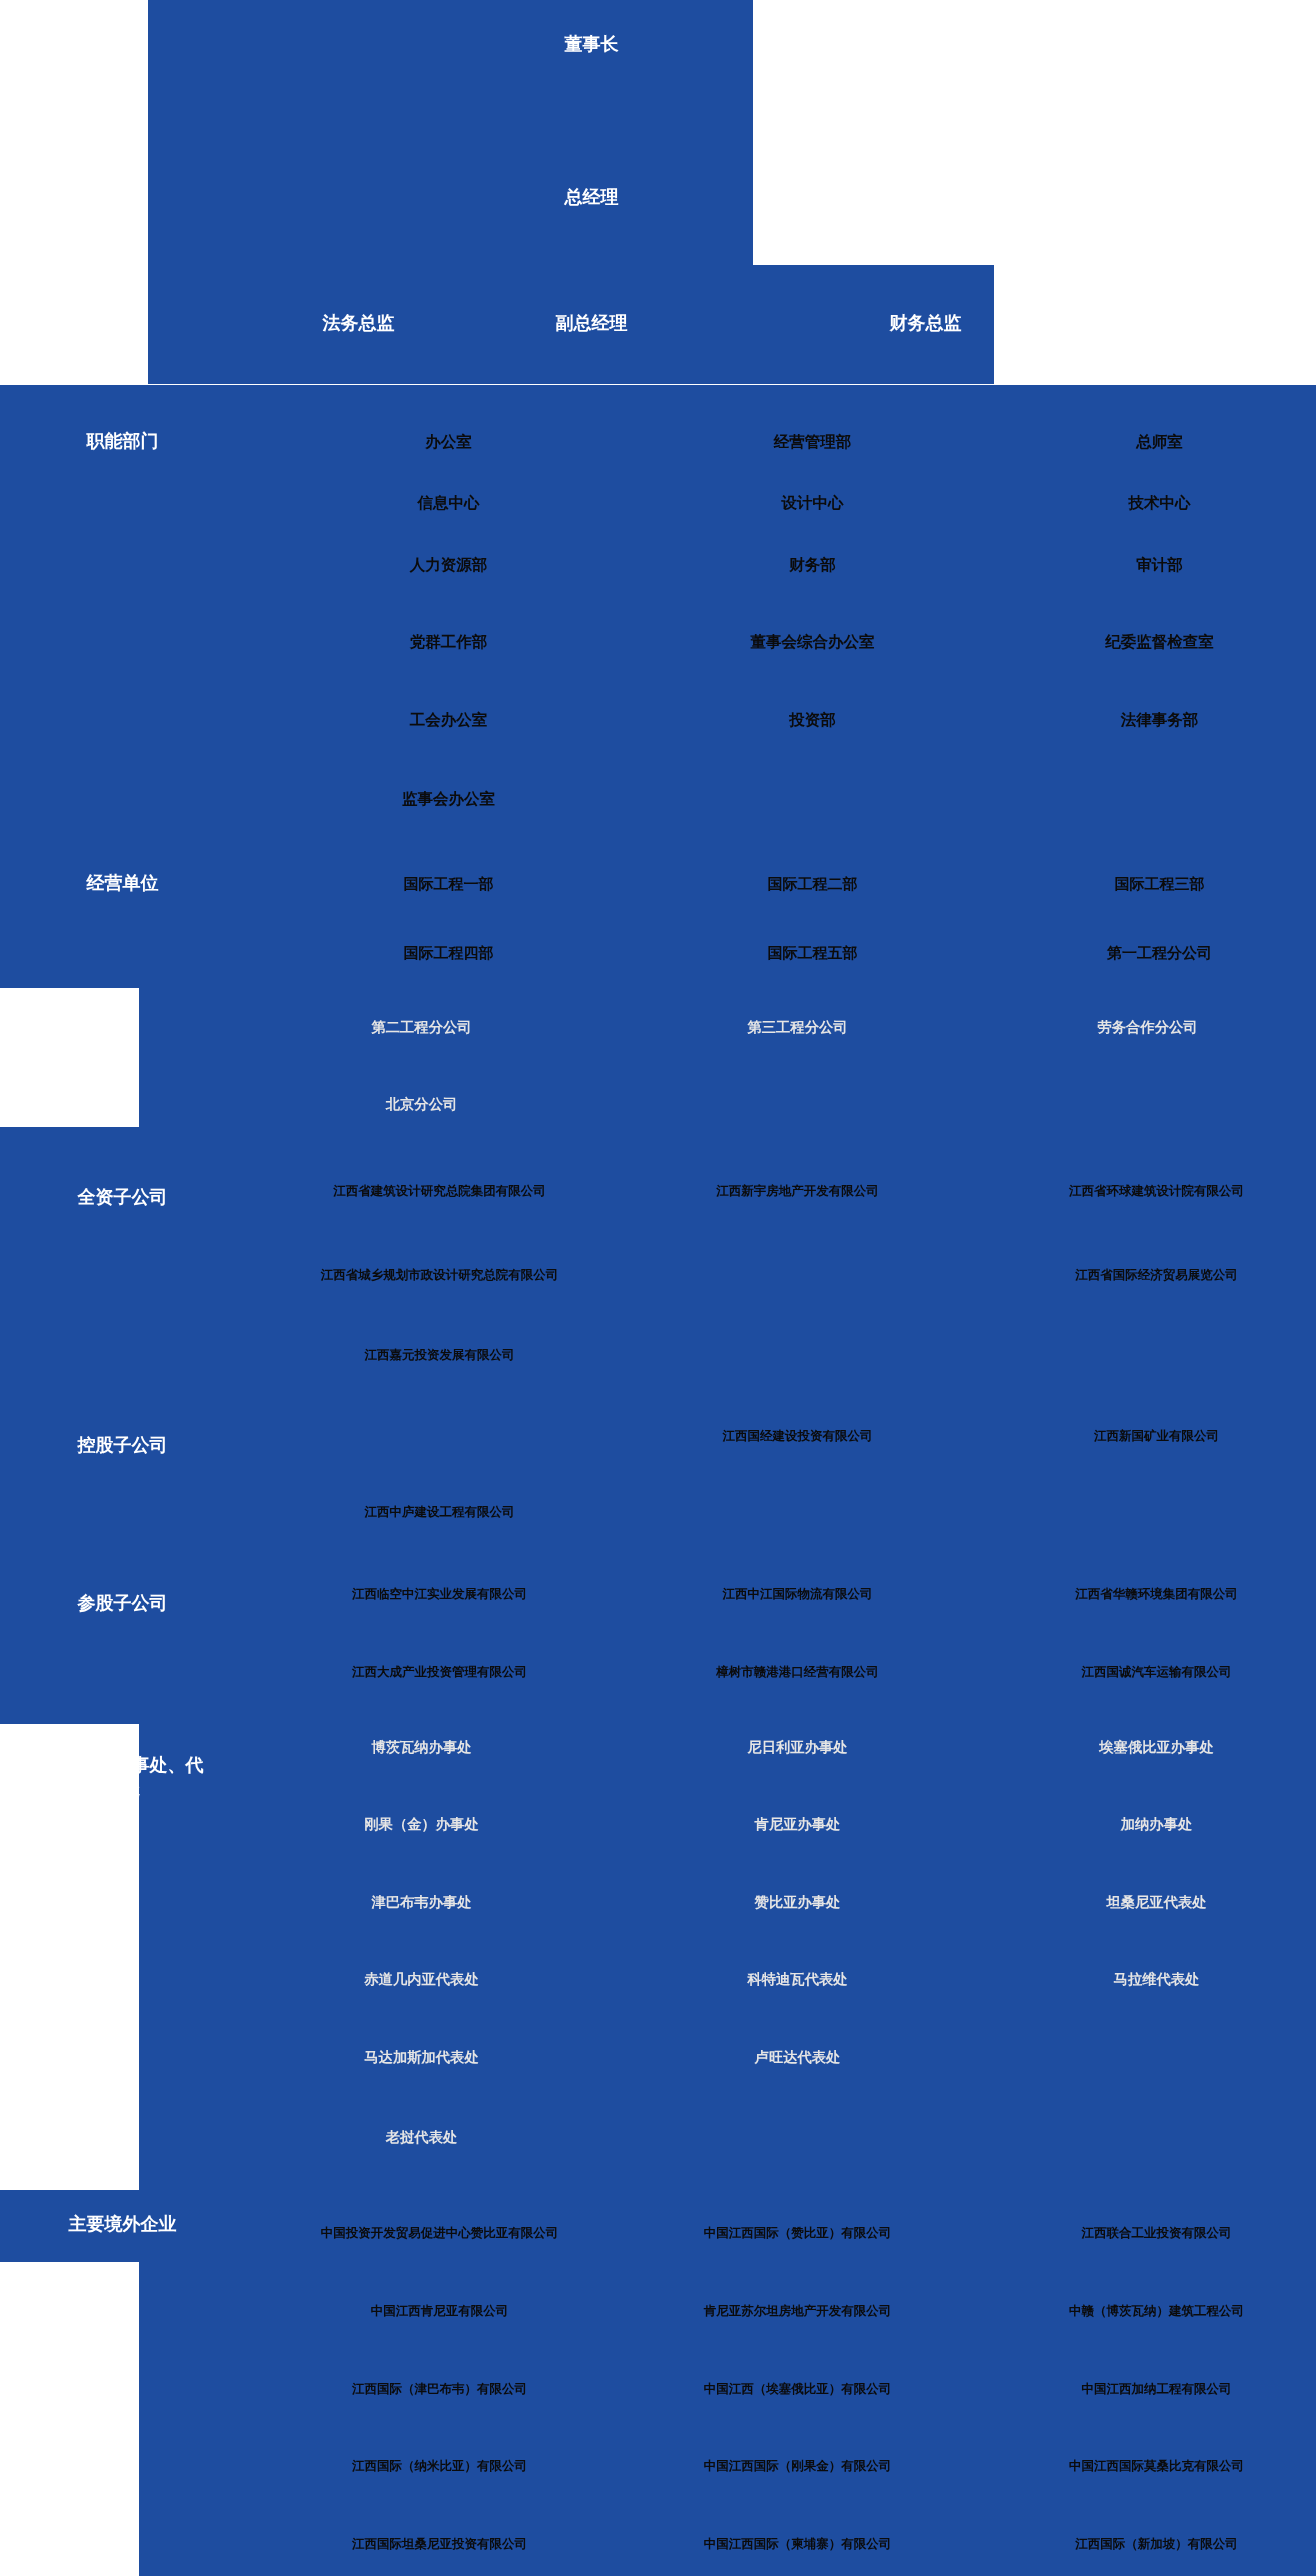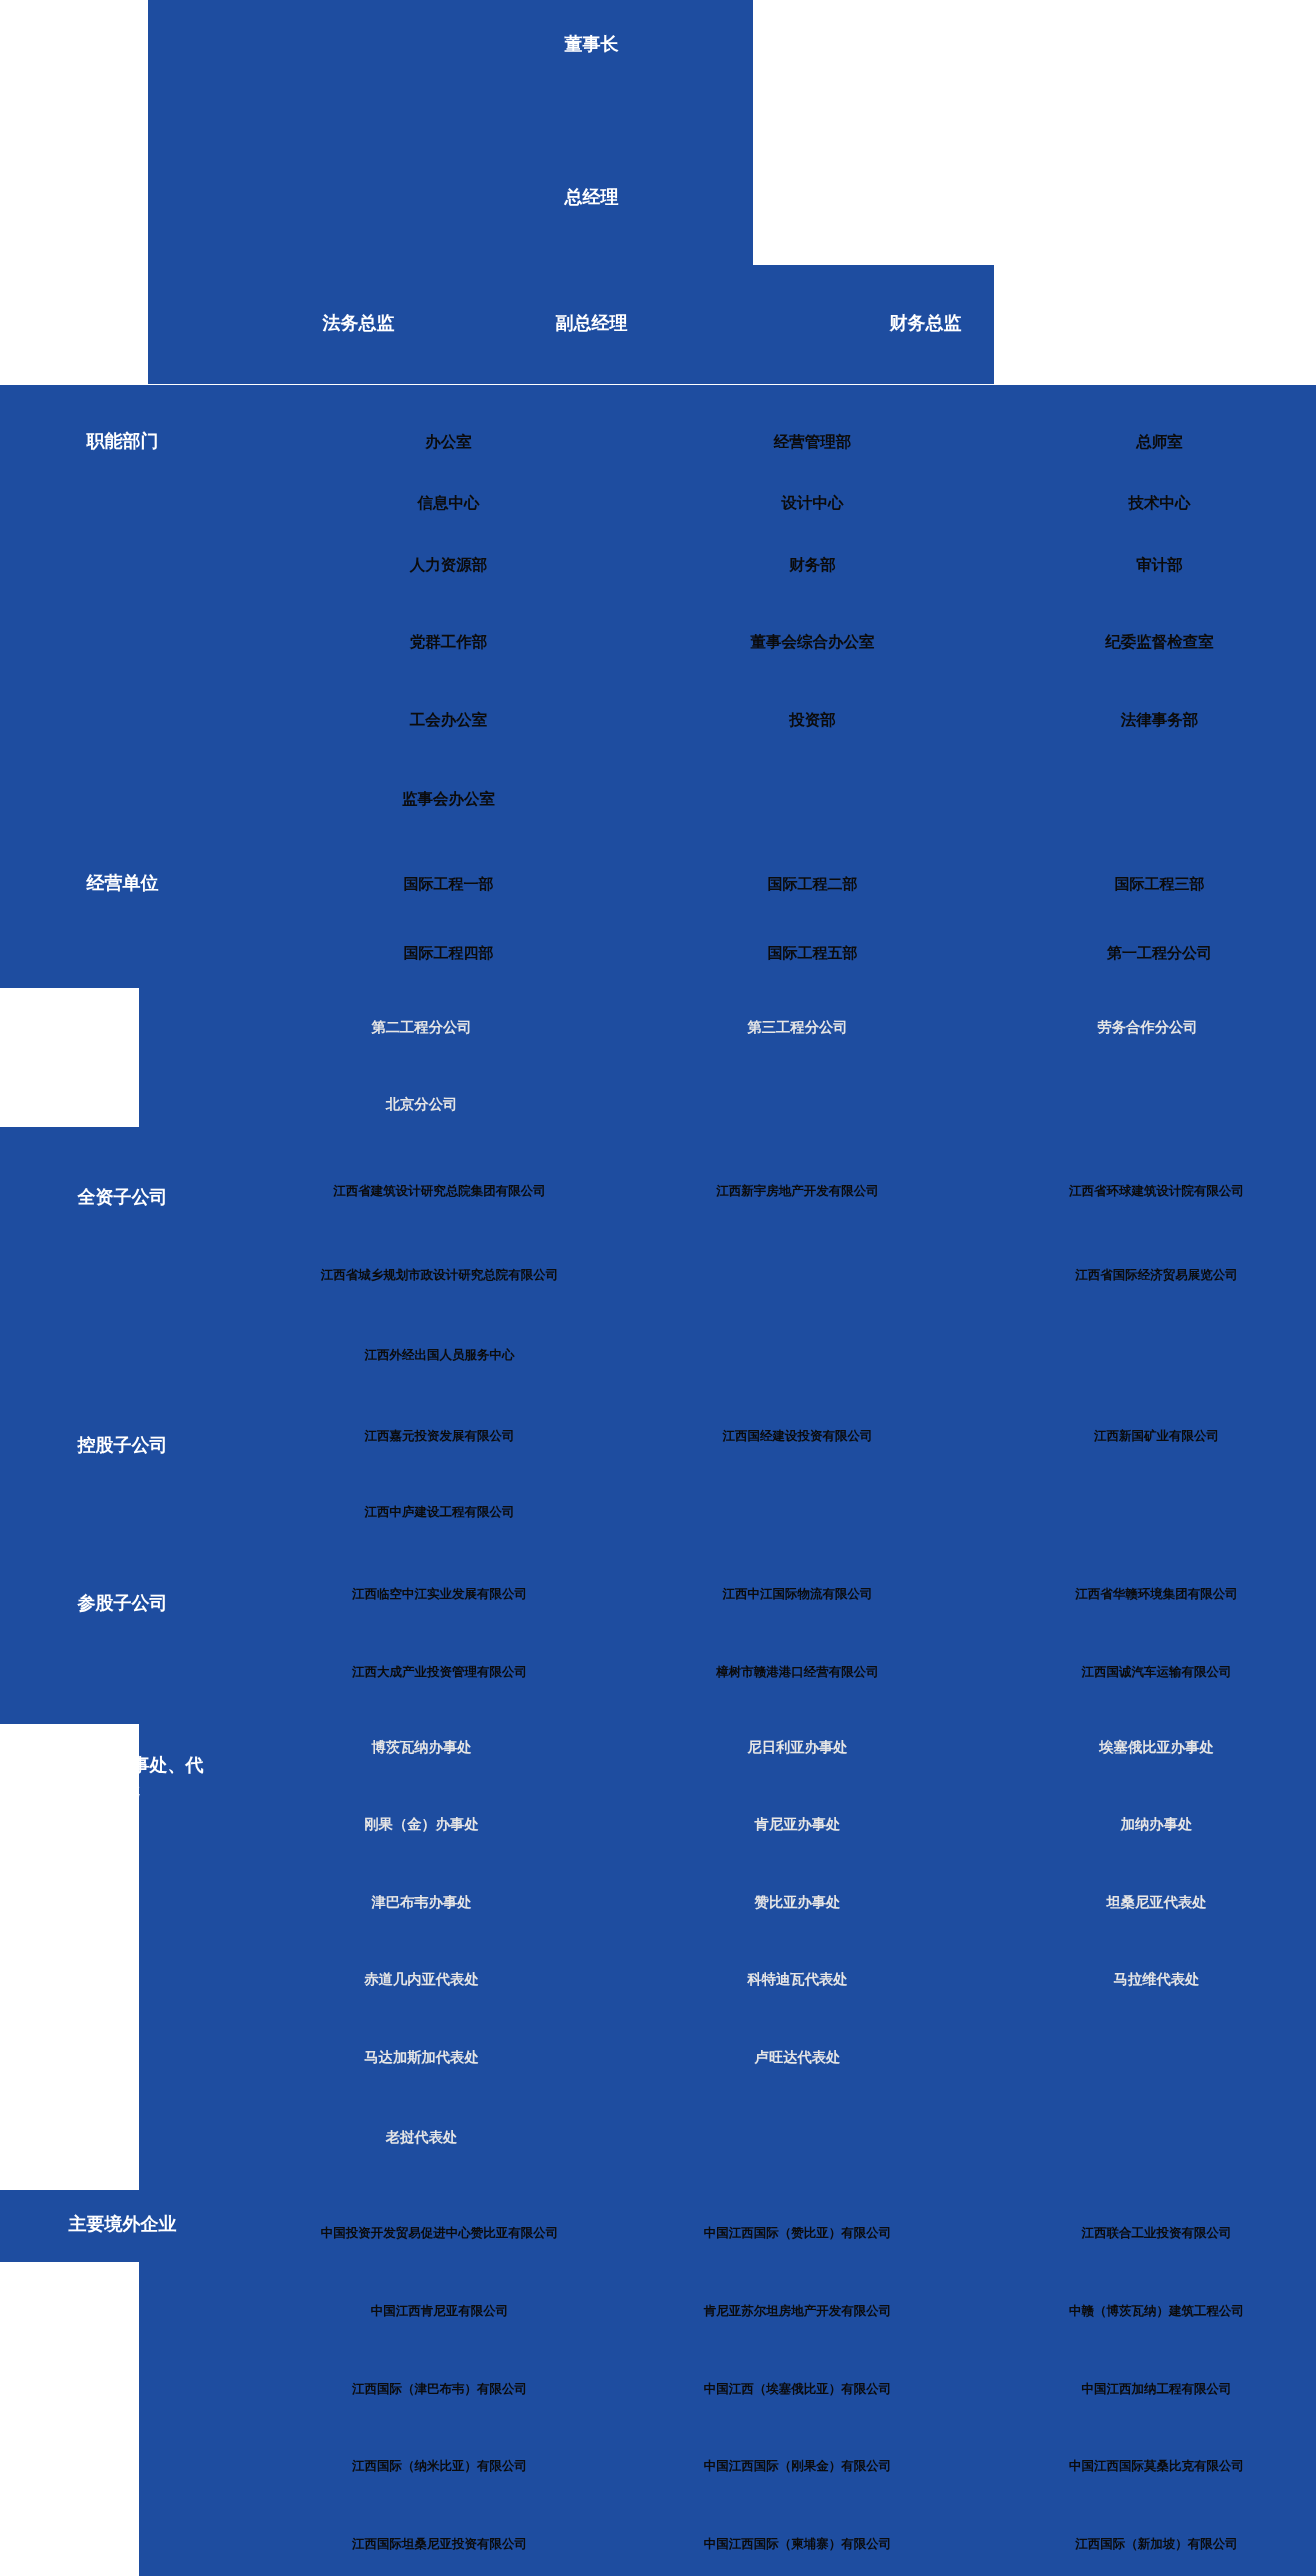--- a/index.html
+++ b/index.html
@@ -229,21 +229,21 @@
     <span>江西新宇房地产开发有限公司</span>
     </div>
 
   <div class="cell box boxtext-sm" style="left:998px;top:1168px;width:317px;height:47px;">
     <span>江西省环球建筑设计院有限公司</span>
     </div>
   <div class="cell box boxtext-sm" style="left:998px;top:1252px;width:317px;height:47px;">
     <span>江西省国际经济贸易展览公司</span>
     </div>
 
-  <div class="cell box boxtext-sm" style="left:281px;top:1413px;width:317px;height:47px;">
+  <div class="cell box boxtext-sm" style="left:281px;top:1332px;width:317px;height:47px;">
     <span>江西嘉元投资发展有限公司</span>
     </div>
   <div class="cell box boxtext-sm" style="left:281px;top:1489px;width:317px;height:47px;">
     <span>江西中庐建设工程有限公司</span>
     </div>
   <div class="cell box boxtext-sm" style="left:639px;top:1413px;width:317px;height:47px;">
     <span>江西国经建设投资有限公司</span>
     </div>
   <div class="cell box boxtext-sm" style="left:998px;top:1413px;width:317px;height:47px;">
     <span>江西新国矿业有限公司</span>

